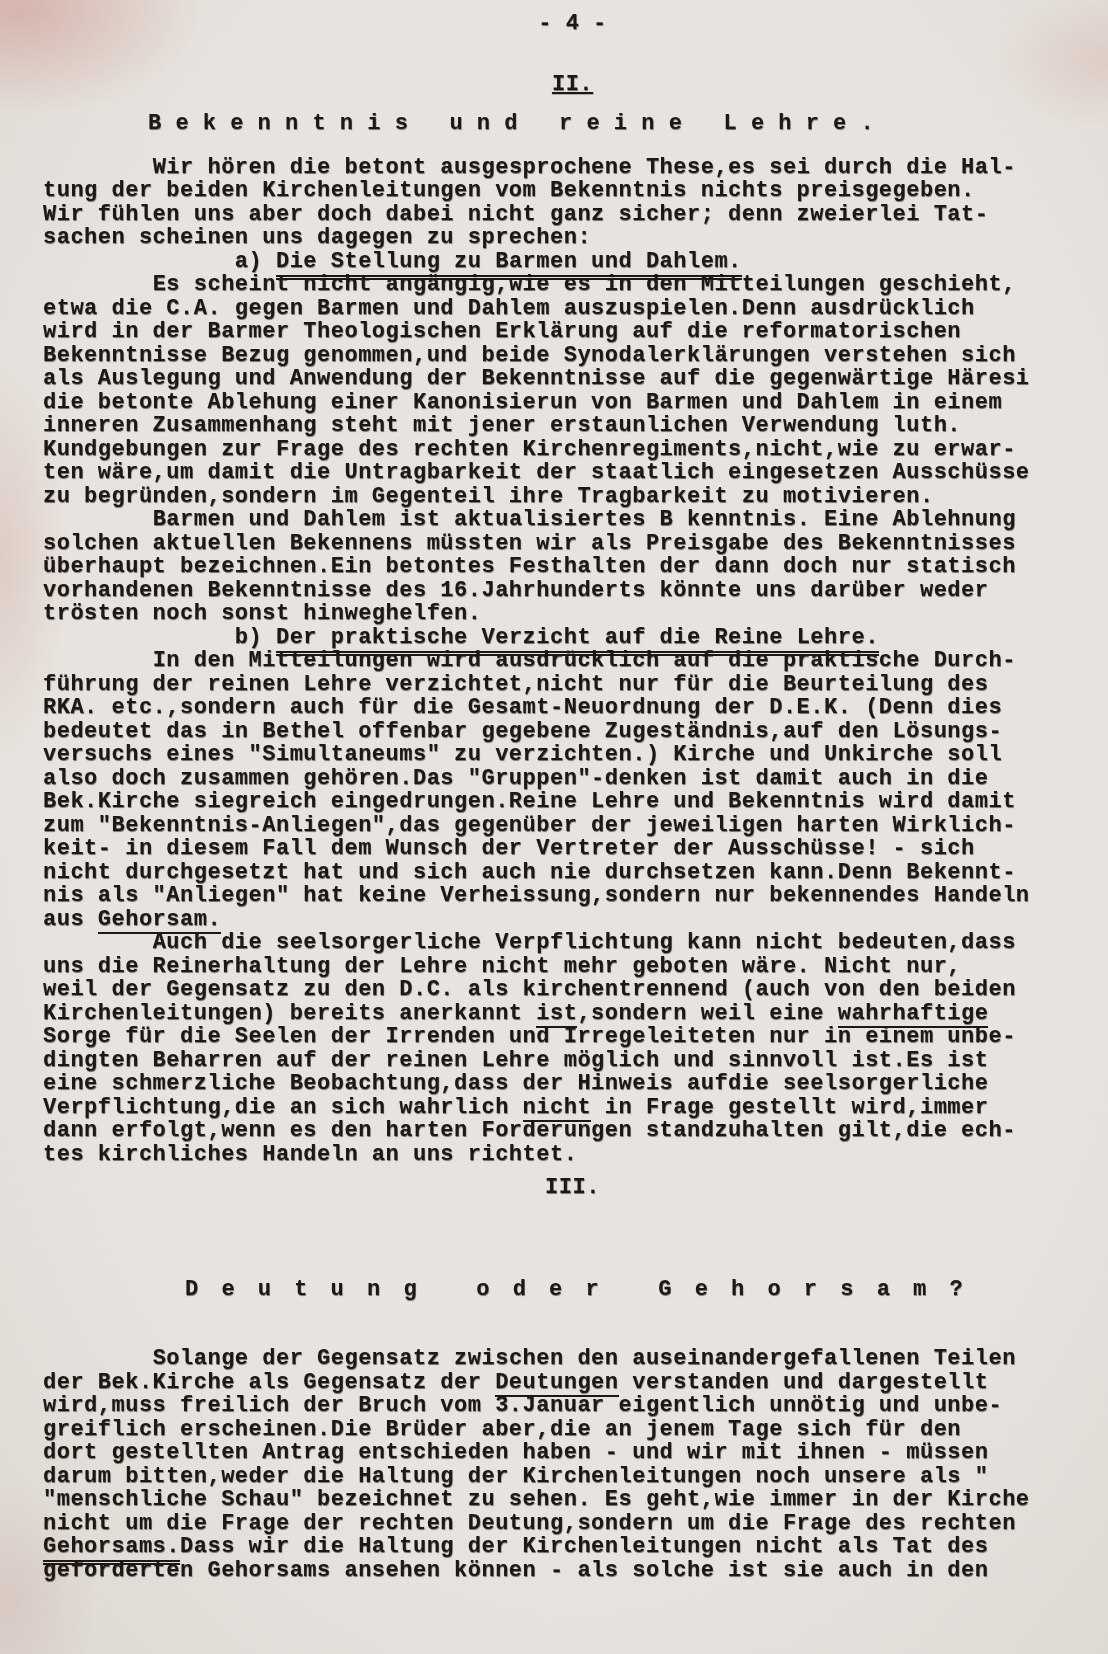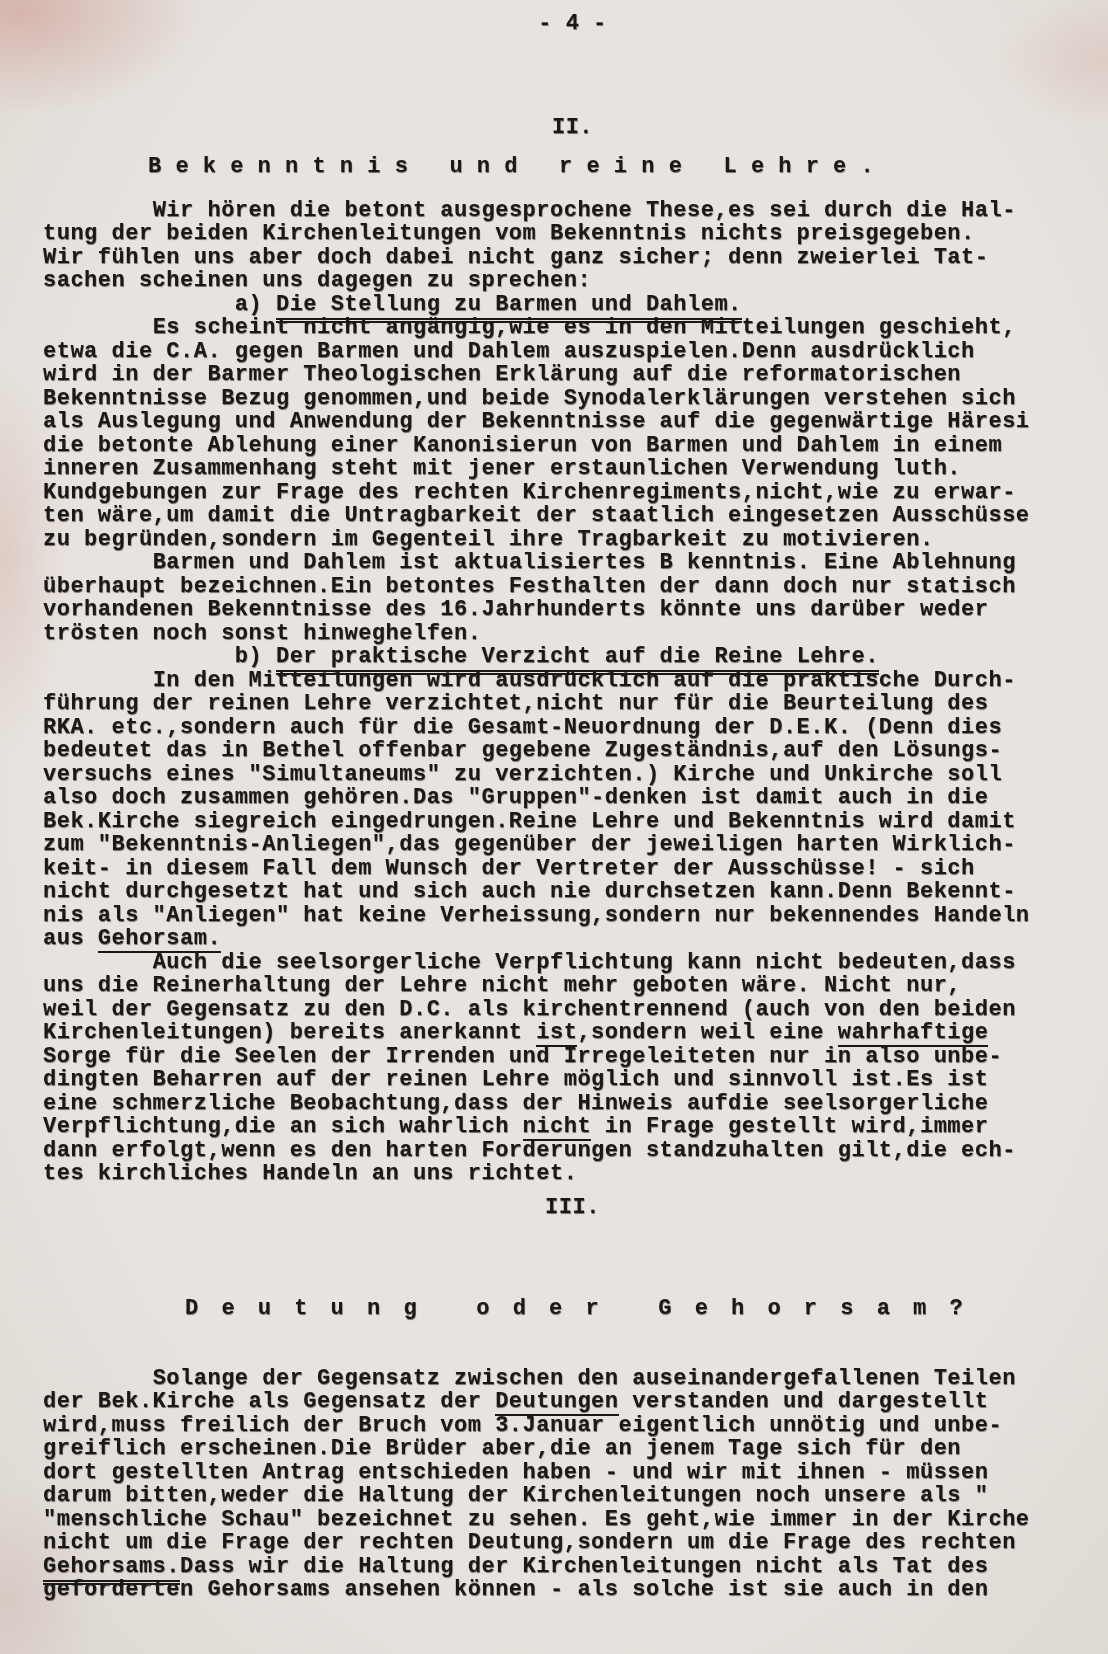--- a/index.html
+++ b/index.html
@@ -30,21 +30,21 @@
     position:relative;
     box-sizing:border-box;
     padding:12px 6px 0 43px;
   }
   .block{margin:0;}
   .line{white-space:pre-wrap;}
   .center{text-align:center;}
   .u{border-bottom:2px solid #1b1815;padding-bottom:0px;}
   .u2{border-bottom:5px double #1b1815;padding-bottom:1px;text-align:center;}
   
-  [data-name="section-ii-number"]{margin-top:80px;}
+  [data-name="section-ii-number"]{margin-top:37px;text-decoration:underline;}
   [data-name="section-ii-title"]{margin-top:16px;padding-left:105px;}
   [data-name="paragraph-1"]{margin-top:20px;}
   [data-name="section-iii-number"]{margin-top:10px;}
   [data-name="section-iii-title"]{margin-top:78px;padding-left:142px;letter-spacing:5px;}
   [data-name="paragraph-6"]{margin-top:46px;}
 </style>
 </head>
 <body>
 
 <div class="page" data-name="scanned-typescript-page">
@@ -74,20 +74,21 @@
         <div class="line" data-name="text-line">Bekenntnisse Bezug genommen,und beide Synodalerklärungen verstehen sich</div>
         <div class="line" data-name="text-line">als Auslegung und Anwendung der Bekenntnisse auf die gegenwärtige Häresi</div>
         <div class="line" data-name="text-line">die betonte Ablehung einer Kanonisierun von Barmen und Dahlem in einem</div>
         <div class="line" data-name="text-line">inneren Zusammenhang steht mit jener erstaunlichen Verwendung luth.</div>
         <div class="line" data-name="text-line">Kundgebungen zur Frage des rechten Kirchenregiments,nicht,wie zu erwar-</div>
         <div class="line" data-name="text-line">ten wäre,um damit die Untragbarkeit der staatlich eingesetzen Ausschüsse</div>
         <div class="line" data-name="text-line">zu begründen,sondern im Gegenteil ihre Tragbarkeit zu motivieren.</div>
       </div>
       <div class="block " data-name="paragraph-3">
         <div class="line" data-name="text-line">        Barmen und Dahlem ist aktualisiertes B kenntnis. Eine Ablehnung</div>
+        <div class="line" data-name="text-line">solchen aktuellen Bekennens müssten wir als Preisgabe des Bekenntnisses</div>
         <div class="line" data-name="text-line">überhaupt bezeichnen.Ein betontes Festhalten der dann doch nur statisch</div>
         <div class="line" data-name="text-line">vorhandenen Bekenntnisse des 16.Jahrhunderts könnte uns darüber weder</div>
         <div class="line" data-name="text-line">trösten noch sonst hinweghelfen.</div>
       </div>
       <div class="block " data-name="subheading-b">
         <div class="line" data-name="text-line">              b) <span class="u2">Der praktische Verzicht auf die Reine Lehre.</span></div>
       </div>
       <div class="block " data-name="paragraph-4">
         <div class="line" data-name="text-line">        In den Mitteilungen wird ausdrücklich auf die praktische Durch-</div>
         <div class="line" data-name="text-line">führung der reinen Lehre verzichtet,nicht nur für die Beurteilung des</div>
@@ -100,21 +101,21 @@
         <div class="line" data-name="text-line">keit- in diesem Fall dem Wunsch der Vertreter der Ausschüsse! - sich</div>
         <div class="line" data-name="text-line">nicht durchgesetzt hat und sich auch nie durchsetzen kann.Denn Bekennt-</div>
         <div class="line" data-name="text-line">nis als "Anliegen" hat keine Verheissung,sondern nur bekennendes Handeln</div>
         <div class="line" data-name="text-line">aus <span class="u">Gehorsam.</span></div>
       </div>
       <div class="block " data-name="paragraph-5">
         <div class="line" data-name="text-line">        Auch die seelsorgerliche Verpflichtung kann nicht bedeuten,dass</div>
         <div class="line" data-name="text-line">uns die Reinerhaltung der Lehre nicht mehr geboten wäre. Nicht nur,</div>
         <div class="line" data-name="text-line">weil der Gegensatz zu den D.C. als kirchentrennend (auch von den beiden</div>
         <div class="line" data-name="text-line">Kirchenleitungen) bereits anerkannt <span class="u">ist</span>,sondern weil eine <span class="u">wahrhaftige</span></div>
-        <div class="line" data-name="text-line">Sorge für die Seelen der Irrenden und Irregeleiteten nur in also unbe-</div>
+        <div class="line" data-name="text-line">Sorge für die Seelen der Irrenden und Irregeleiteten nur in einem unbe-</div>
         <div class="line" data-name="text-line">dingten Beharren auf der reinen Lehre möglich und sinnvoll ist.Es ist</div>
         <div class="line" data-name="text-line">eine schmerzliche Beobachtung,dass der Hinweis aufdie seelsorgerliche</div>
         <div class="line" data-name="text-line">Verpflichtung,die an sich wahrlich <span class="u">nicht</span> in Frage gestellt wird,immer</div>
         <div class="line" data-name="text-line">dann erfolgt,wenn es den harten Forderungen standzuhalten gilt,die ech-</div>
         <div class="line" data-name="text-line">tes kirchliches Handeln an uns richtet.</div>
       </div>
       <div class="block center" data-name="section-iii-number">
         <div class="line" data-name="text-line">III.</div>
       </div>
       <div class="block " data-name="section-iii-title">

